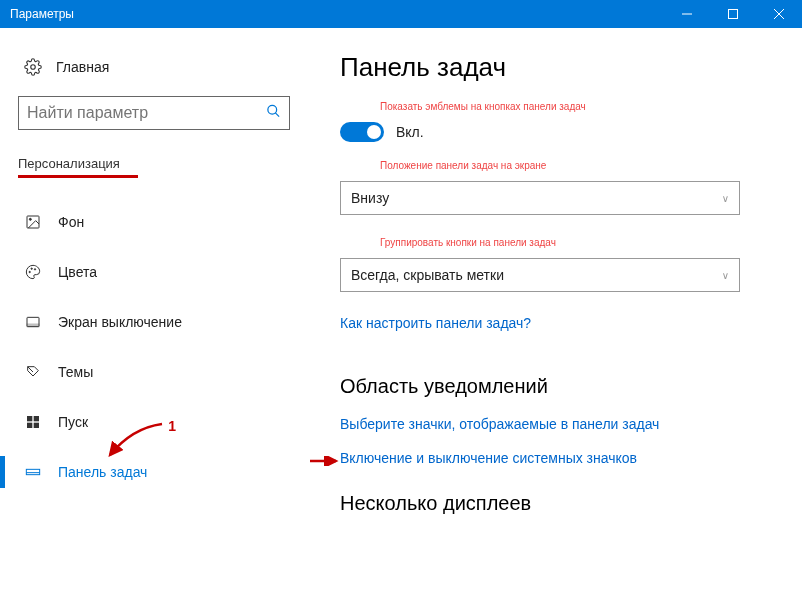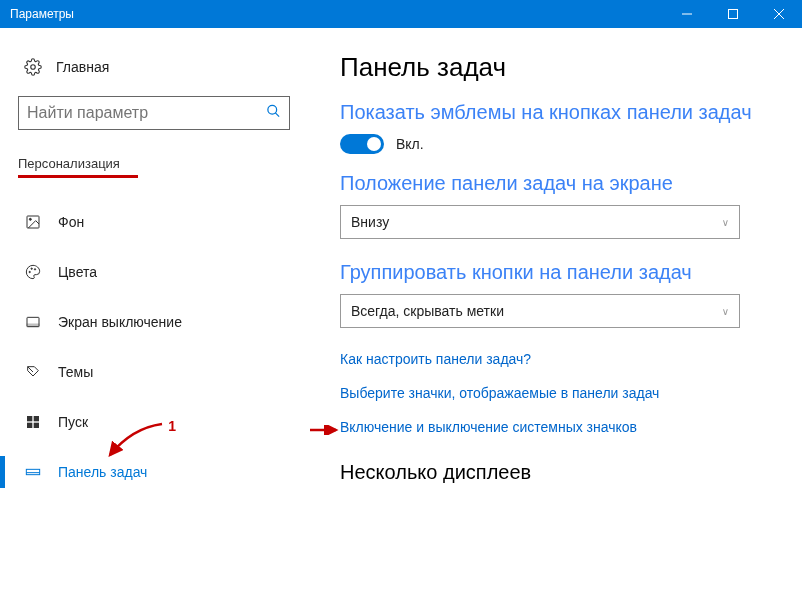--- a/index.html
+++ b/index.html
@@ -116,21 +116,21 @@
   pointer-events: none;
 }
 
 .main {
   flex: 1;
   padding: 0 35px 0 30px;
   position: relative;
   overflow: hidden;
 }
 .page-title { font-size: 26px; font-weight: 400; margin-bottom: 18px; margin-top: 2px; }
-.setting-label { font-size: 20px; color: #3b82f6; margin-bottom: 10px; }
+.setting-label { font-size: 10px; color: #ef4444; margin-bottom: 10px; margin-left: 40px; }
 
 .toggle-row { display: flex; align-items: center; gap: 12px; margin-bottom: 18px; }
 .toggle {
   width: 44px;
   height: 20px;
   border-radius: 10px;
   background: #0078d7;
   position: relative;
   cursor: pointer;
 }
@@ -317,20 +317,21 @@
     </div>
 
     <div class="setting-label">Группировать кнопки на панели задач</div>
     <div class="select-box">
       <span>Всегда, скрывать метки</span>
       <span class="chev">∨</span>
     </div>
 
     <a class="link">Как настроить панели задач?</a>
 
+    <h2 class="section-header">Область уведомлений</h2>
 
     <a class="link" style="display:block; margin-bottom:18px;">Выберите значки, отображаемые в панели задач</a>
 
     <div style="position:relative;">
 
       <svg class="arrow2" style="left:-30px; top:6px;" width="30" height="10">
         <defs>
             <marker id="ah2" markerWidth="6" markerHeight="6" refX="5" refY="3" orient="auto">
               <path d="M0,0 L6,3 L0,6 Z" fill="#c60000"></path>
             </marker>

